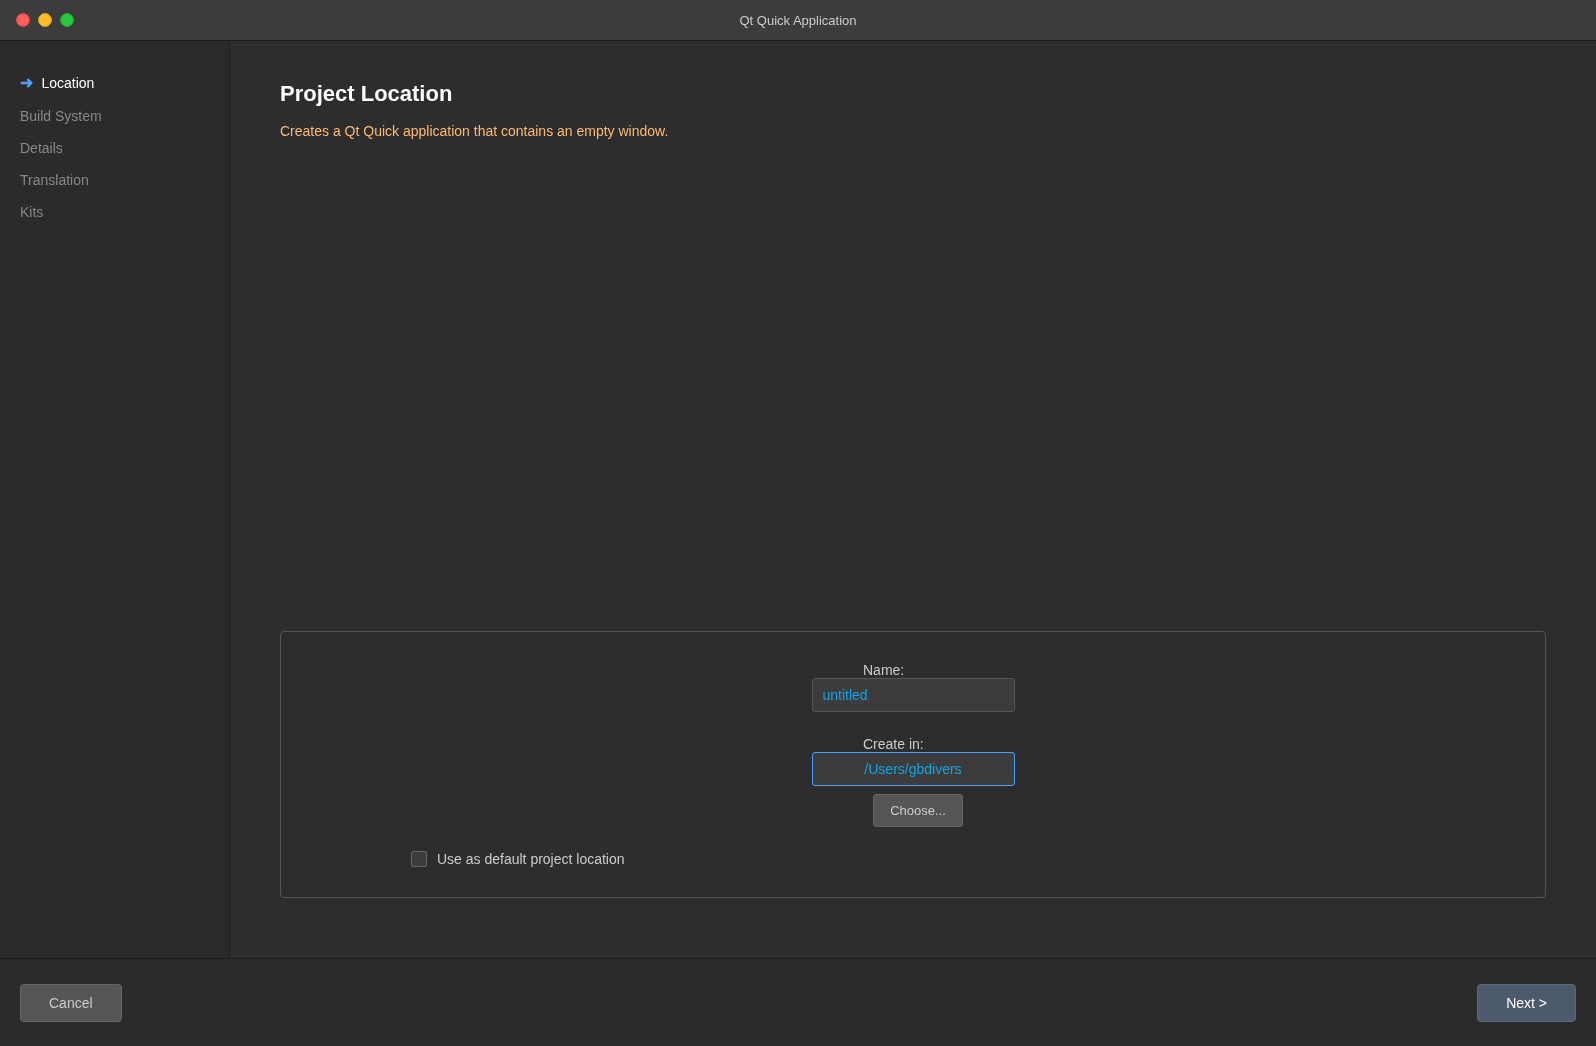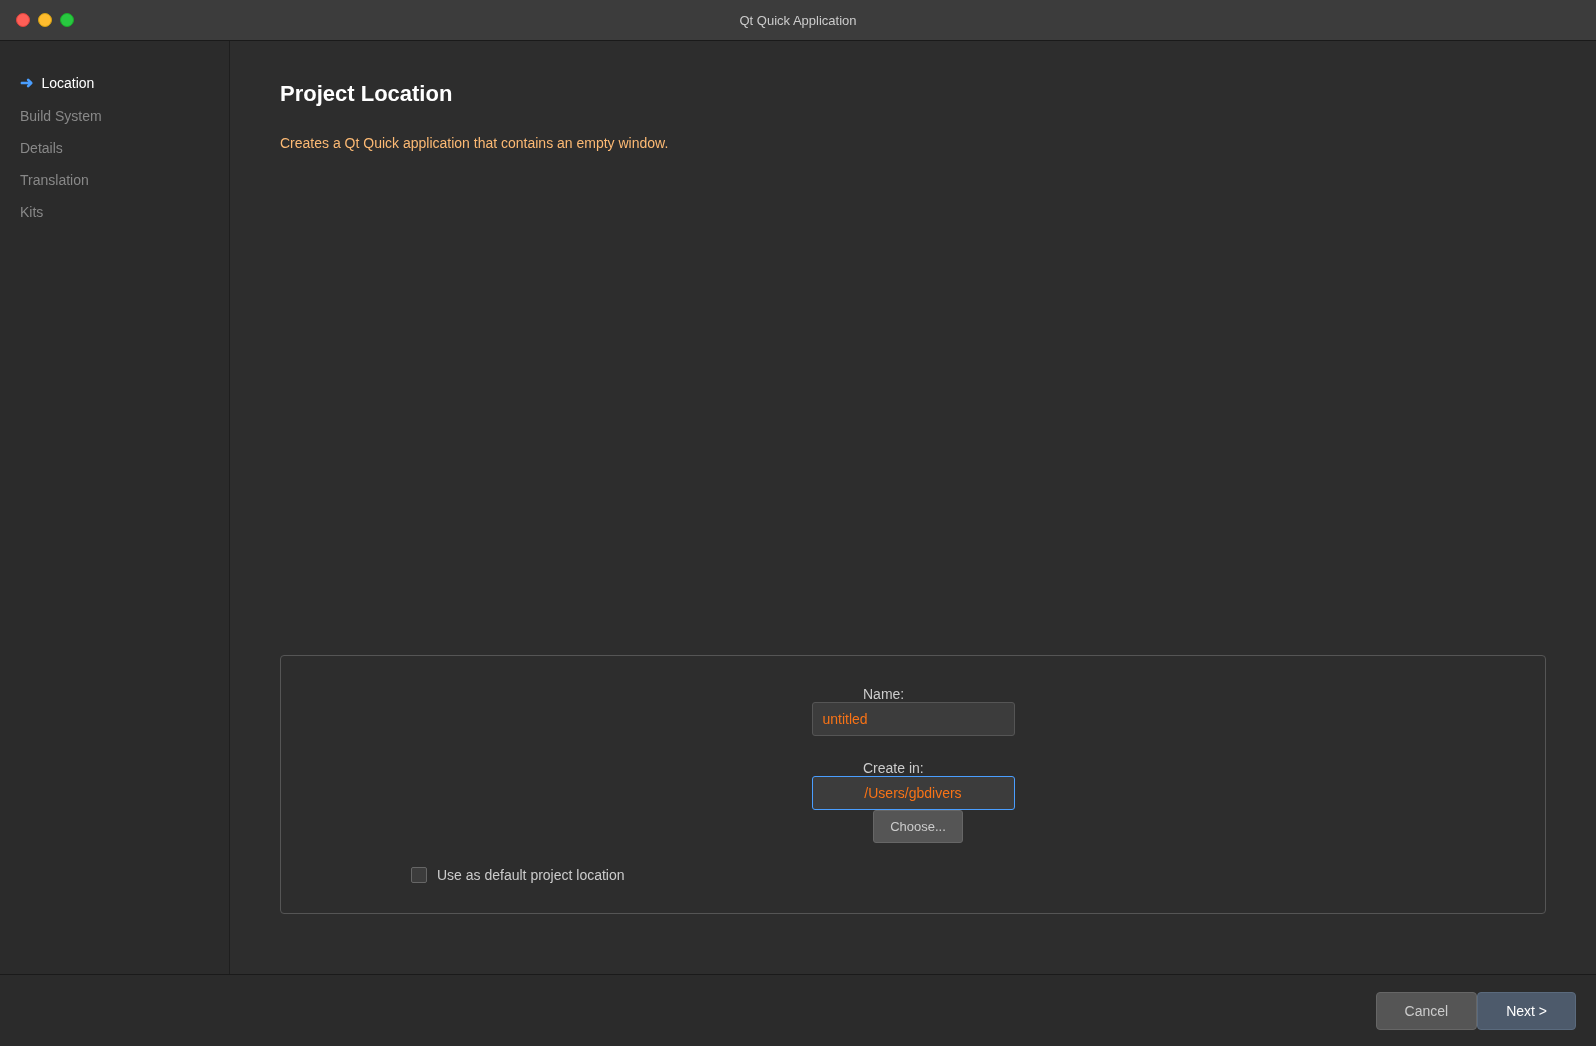--- a/index.html
+++ b/index.html
@@ -92,21 +92,20 @@
       font-weight: bold;
     }
 
     
     .content-area {
       flex: 1;
       background: #2d2d2d;
       padding: 40px 50px;
       display: flex;
       flex-direction: column;
-      gap: 12px;
     }
 
     .page-title {
       color: #ffffff;
       font-size: 22px;
       font-weight: 700;
       margin-bottom: 16px;
     }
 
     .page-description {
@@ -138,21 +137,21 @@
       color: #cccccc;
       font-size: 14px;
       width: 100px;
       flex-shrink: 0;
     }
 
     .form-input {
       flex: 1;
       background: #3c3c3c;
       border: 1px solid #555555;
-      color: #f97316;
+      color: #0ea5e9;
       font-size: 14px;
       padding: 8px 10px;
       border-radius: 3px;
       outline: none;
     }
 
     .form-input.highlighted {
       border-color: #4a9eff;
       text-align: center;
     }
@@ -160,20 +159,21 @@
     .choose-button {
       margin-left: 10px;
       background: #555555;
       border: 1px solid #666666;
       color: #cccccc;
       font-size: 13px;
       padding: 8px 16px;
       border-radius: 3px;
       cursor: pointer;
       white-space: nowrap;
+      margin-top: 8px;
     }
 
     .checkbox-row {
       display: flex;
       align-items: center;
       gap: 10px;
       padding-left: 100px;
     }
 
     .form-checkbox {
@@ -189,24 +189,24 @@
 
     .checkbox-label {
       color: #cccccc;
       font-size: 14px;
     }
 
     
     .footer {
       background: #2b2b2b;
       border-top: 1px solid #1a1a1a;
-      height: 72px;
-      display: flex;
-      align-items: center;
-      justify-content: flex-end;
+      height: 88px;
+      display: flex;
+      align-items: center;
+      justify-content: space-between;
       padding: 0 20px;
       flex-shrink: 0;
     }
 
     .footer-button {
       background: #555555;
       border: 1px solid #666666;
       color: #cccccc;
       font-size: 14px;
       padding: 10px 28px;

